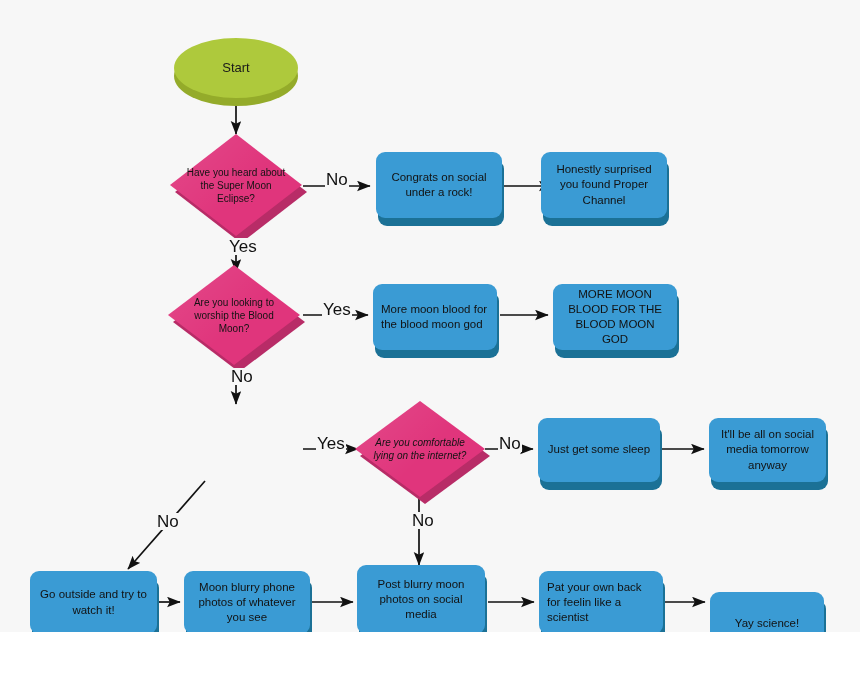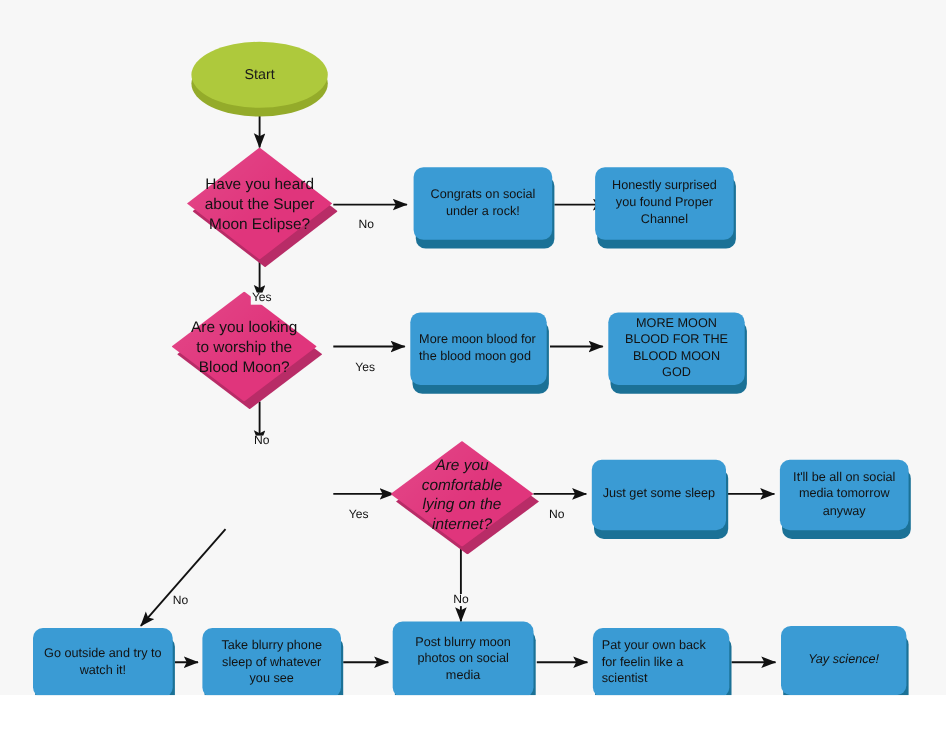--- a/index.html
+++ b/index.html
@@ -84,21 +84,21 @@
     position: absolute;
     left: 12%;
     top: 0;
     width: 76%;
     height: 100%;
     display: flex;
     align-items: center;
     justify-content: center;
     text-align: center;
     color: #131313;
-    font-size: 14px;
+    font-size: 10px;
     line-height: 1.3;
   }
 
   
   .box-wrap {
     position: absolute;
   }
   .box-shadow {
     position: absolute;
     left: 2px;
@@ -134,26 +134,25 @@
     width: 100%;
   }
   .box-face.align-left .node-text {
     text-align: left;
   }
 
   
   .edge-label {
     position: absolute;
     color: #111111;
-    font-size: 11px;
+    font-size: 17px;
     background: #f7f7f7;
     padding: 0 1px;
     white-space: nowrap;
     line-height: 1;
-    margin-top: 28px;
   }
 
   
   #edges {
     position: absolute;
     left: 0;
     top: 0;
     width: 860px;
     height: 683px;
     pointer-events: none;
@@ -211,21 +210,21 @@
     </div>
   </div>
 
   <div class="diamond-wrap" style="left:170px; top:134px; width:132px; height:102px;">
     <div class="diamond-shadow"></div>
     <div class="diamond-face"></div>
     <div class="diamond-hl"></div>
     <div class="diamond-label">Have you heard about the Super Moon Eclipse?</div>
   </div>
 
-  <div class="diamond-wrap" style="left:156px; top:265px; width:132px; height:100px;">
+  <div class="diamond-wrap" style="left:168px; top:265px; width:132px; height:100px;">
     <div class="diamond-shadow"></div>
     <div class="diamond-face"></div>
     <div class="diamond-hl"></div>
     <div class="diamond-label">Are you looking to worship the Blood Moon?</div>
   </div>
 
 
   <div class="diamond-wrap" style="left:355px; top:401px; width:130px; height:96px;font-style:italic;">
     <div class="diamond-shadow"></div>
     <div class="diamond-face"></div>
@@ -278,39 +277,39 @@
   <div class="box-wrap" style="left:30px; top:571px; width:127px; height:63px;">
     <div class="box-shadow"></div>
     <div class="box-face">
       <span class="node-text">Go outside and try to watch it!</span>
     </div>
   </div>
 
   <div class="box-wrap" style="left:184px; top:571px; width:126px; height:63px;">
     <div class="box-shadow"></div>
     <div class="box-face">
-      <span class="node-text">Take blurry phone sleep of whatever you see</span>
+      <span class="node-text">Moon blurry phone photos of whatever you see</span>
     </div>
   </div>
 
   <div class="box-wrap" style="left:357px; top:565px; width:128px; height:69px;">
     <div class="box-shadow"></div>
     <div class="box-face">
       <span class="node-text">Post blurry moon photos on social media</span>
     </div>
   </div>
 
   <div class="box-wrap" style="left:539px; top:571px; width:124px; height:63px;">
     <div class="box-shadow"></div>
     <div class="box-face align-left">
       <span class="node-text">Pat your own back for feelin like a scientist</span>
     </div>
   </div>
 
-  <div class="box-wrap" style="left:710px; top:569px; width:114px; height:63px;font-style:italic;">
+  <div class="box-wrap" style="left:710px; top:592px; width:114px; height:63px;">
     <div class="box-shadow"></div>
     <div class="box-face">
       <span class="node-text">Yay science!</span>
     </div>
   </div>
 
   <span class="edge-label" style="left:325px; top:171px;">No</span>
 
   <span class="edge-label" style="left:228px; top:238px;">Yes</span>
 

